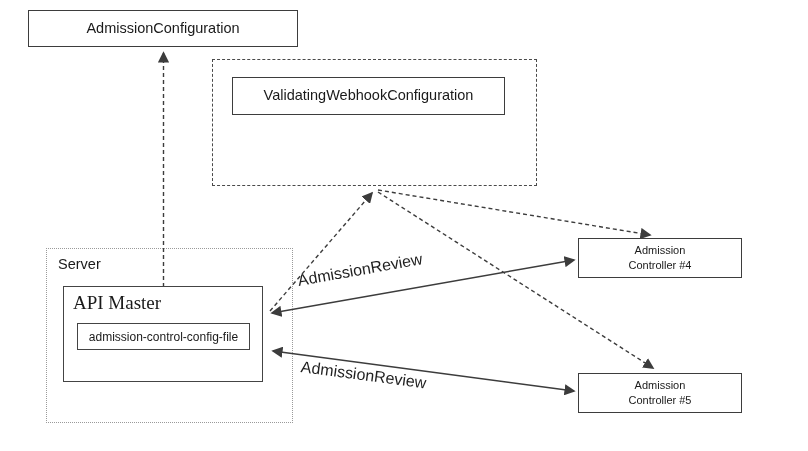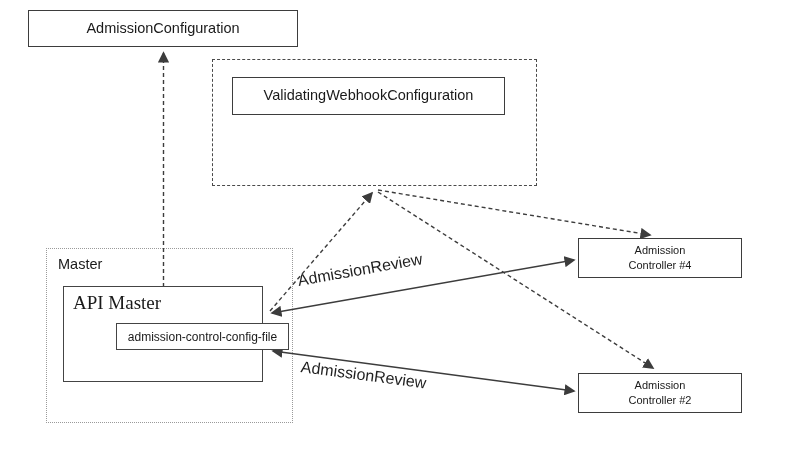--- a/index.html
+++ b/index.html
@@ -68,21 +68,21 @@
   }
   .api-server-box { left: 63px; top: 286px; width: 200px; height: 96px;
     border: 1.5px solid #444444; background: #ffffff; }
   .api-server-label {
     left: 73px; top: 292px;
     font-family: "Liberation Serif", serif;
     font-size: 19px;
   }
   .config-file-box { left: 77px; top: 323px; width: 173px; height: 27px;
     border: 1.4px solid #444444; background: #ffffff;
-    display: flex; align-items: center; justify-content: center; margin-left: 39px; }
+    display: flex; align-items: center; justify-content: center; }
   .config-file-label { font-size: 12px; }
 
   .box-controller-1 { left: 578px; top: 238px; width: 164px; height: 40px; }
   .box-controller-2 { left: 578px; top: 373px; width: 164px; height: 40px; }
   .controller-label { font-size: 11px; line-height: 1.35; }
 
   .edge-label {
     position: absolute;
     white-space: nowrap;
     font-size: 16px;
@@ -127,39 +127,39 @@
   <div class="abs node box-admission-config">
     <span class="node-label">AdmissionConfiguration</span>
   </div>
 
   <div class="abs webhook-container"></div>
   <div class="abs node box-validating">
     <span class="node-label">ValidatingWebhookConfiguration</span>
   </div>
 
   <div class="abs master-box"></div>
-  <div class="abs master-label">Master</div>
+  <div class="abs master-label">Server</div>
 
   <div class="abs api-server-box"></div>
   <div class="abs api-server-label">API Master</div>
 
   <div class="abs config-file-box">
     <span class="config-file-label">admission-control-config-file</span>
   </div>
 
   <div class="abs node box-controller-1">
     <span class="controller-label">
       <span>Admission</span><br>
       <span>Controller #4</span>
     </span>
   </div>
 
   <div class="abs node box-controller-2">
     <span class="controller-label">
       <span>Admission</span><br>
-      <span>Controller #2</span>
+      <span>Controller #5</span>
     </span>
   </div>
 
   <div class="edge-label edge-label-1">AdmissionReview</div>
   <div class="edge-label edge-label-2">AdmissionReview</div>
 
 </div>
 
 </body></html>

